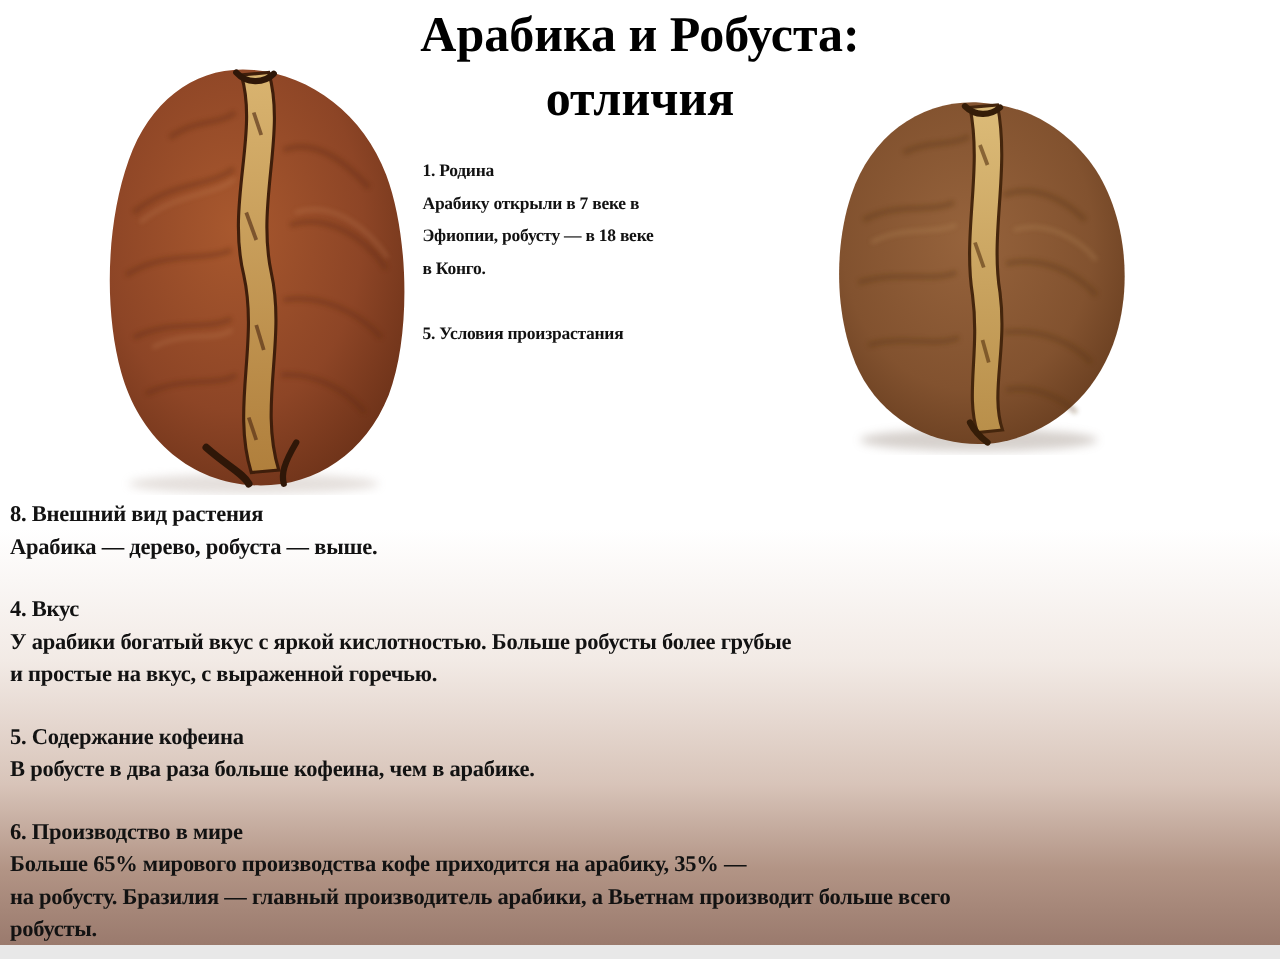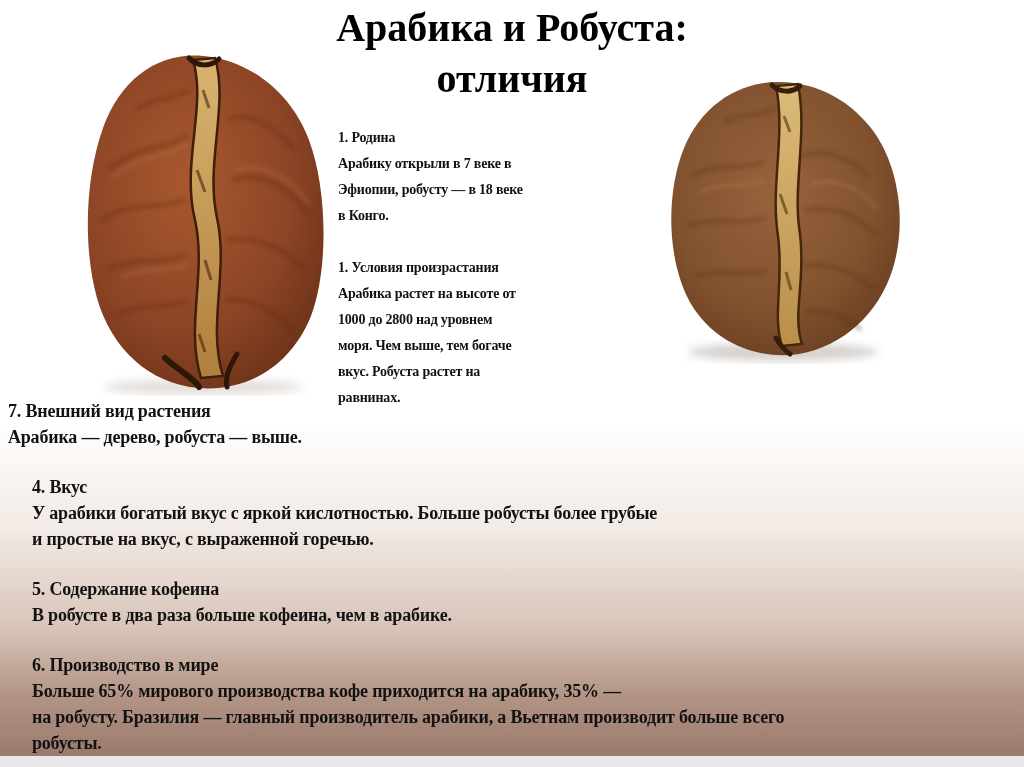--- a/index.html
+++ b/index.html
@@ -31,21 +31,21 @@
     letter-spacing:-0.2px;
     margin-top:13px;
   }
   .bottom-col{
     position:absolute;left:8px;top:398px;width:1008px;
     font-size:18px;line-height:26px;font-weight:bold;
     letter-spacing:-0.2px;
   }
   section{margin:0;}
   .mid-col section + section{margin-top:26px;}
-  .bottom-col section + section{margin-top:24px;margin-left:24px;}
+  .bottom-col section + section{margin-top:24px;}
   h3,p{
     margin:0;padding:0;
     font-size:inherit;line-height:inherit;font-weight:inherit;
     white-space:pre;
   }
 </style>
 </head>
 <body>
 
 <div class="slide">
@@ -174,32 +174,27 @@
   </svg>
 
   <div class="mid-col">
     <section>
       <h3>1. Родина</h3>
       <p>Арабику открыли в 7 веке в
 Эфиопии, робусту — в 18 веке
 в Конго.</p>
     </section>
     <section>
-      <h3>1. Условия произрастания</h3>
-      <p>Арабика растет на высоте от
-1000 до 2800 над уровнем
-моря. Чем выше, тем богаче
-вкус. Робуста растет на
-равнинах.</p>
+      <h3>5. Условия произрастания</h3>
     </section>
   </div>
 
   <div class="bottom-col">
     <section>
-      <h3>7. Внешний вид растения</h3>
+      <h3>8. Внешний вид растения</h3>
       <p>Арабика — дерево, робуста — выше.</p>
     </section>
     <section>
       <h3>4. Вкус</h3>
       <p>У арабики богатый вкус с яркой кислотностью. Больше робусты более грубые
 и простые на вкус, с выраженной горечью.</p>
     </section>
     <section>
       <h3>5. Содержание кофеина</h3>
       <p>В робусте в два раза больше кофеина, чем в арабике.</p>

